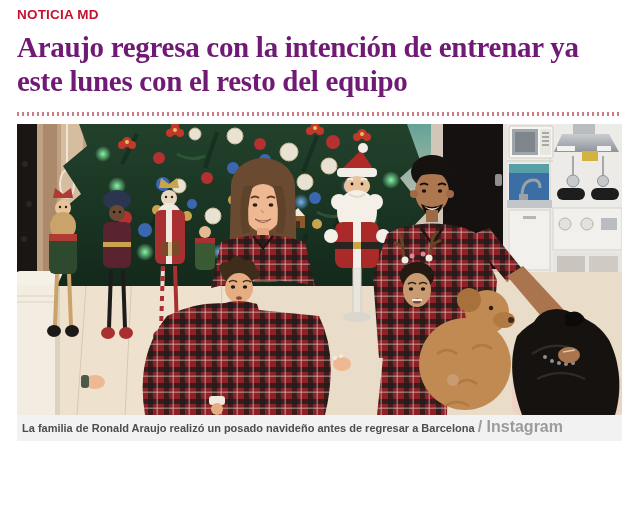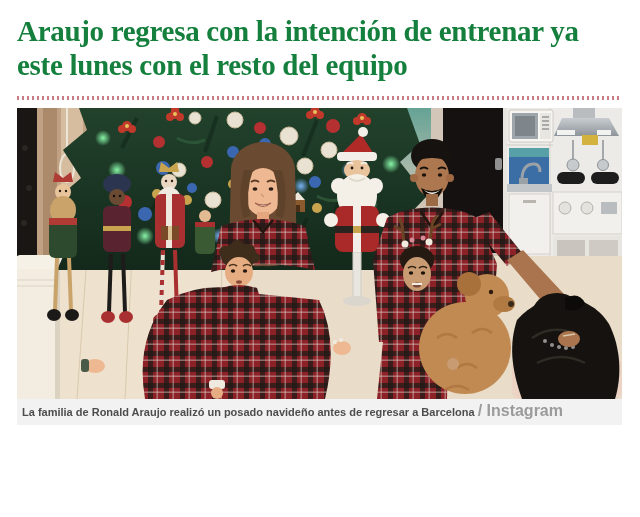--- a/index.html
+++ b/index.html
@@ -7,21 +7,21 @@
     width:640px;height:517px;overflow:hidden;background:#ffffff;
     font-family:"Liberation Sans", sans-serif;
   }
   .container{padding:7px 18px 0 17px;}
   .kicker{
     display:block;color:#c41230;font-weight:bold;font-size:13.5px;
     line-height:16px;letter-spacing:.2px;
   }
   h1.headline{
     margin:7px 0 0 0;font-family:"Liberation Serif", serif;font-weight:bold;
-    font-size:29px;line-height:34px;color:#15803d;letter-spacing:-0.3px;
+    font-size:29px;line-height:34px;color:#701a75;letter-spacing:-0.3px;
   }
   .dotted-sep{
     height:2px;margin:0;border:0;
     background-image:repeating-linear-gradient(90deg, rgba(172,44,56,.62) 0 2px, transparent 2px 5px);
   }
   .sep-top{margin-top:14px;}
   .standfirst{
     margin:8px 0;font-family:"Liberation Serif", serif;font-size:16.5px;
     line-height:22px;color:#3c3c3c;
   }
@@ -33,20 +33,21 @@
     padding:6px 5px 7px 5px;font-size:11px;line-height:12px;
     font-weight:bold;color:#4d4d4d;
   }
   .caption-bar .credit{font-size:16px;color:#9b9b9b;font-weight:bold;}
 </style>
 </head>
 <body>
 
 <div class="container">
 
+  <span class="kicker">NOTICIA MD</span>
 
   <h1 class="headline">Araujo regresa con la intención de entrenar ya este lunes con el resto del equipo</h1>
 
   <div class="dotted-sep sep-top"></div>
 
 
   <div class="dotted-sep"></div>
 
   <div class="photo-wrap">
     <svg width="605" height="291" viewBox="0 0 605 291" role="img" aria-label="La familia de Ronald Araujo en pijamas de cuadros rojos posa ante un árbol de Navidad con muñecos de reyes, un Papá Noel, una cocinita de juguete y dos perros">

